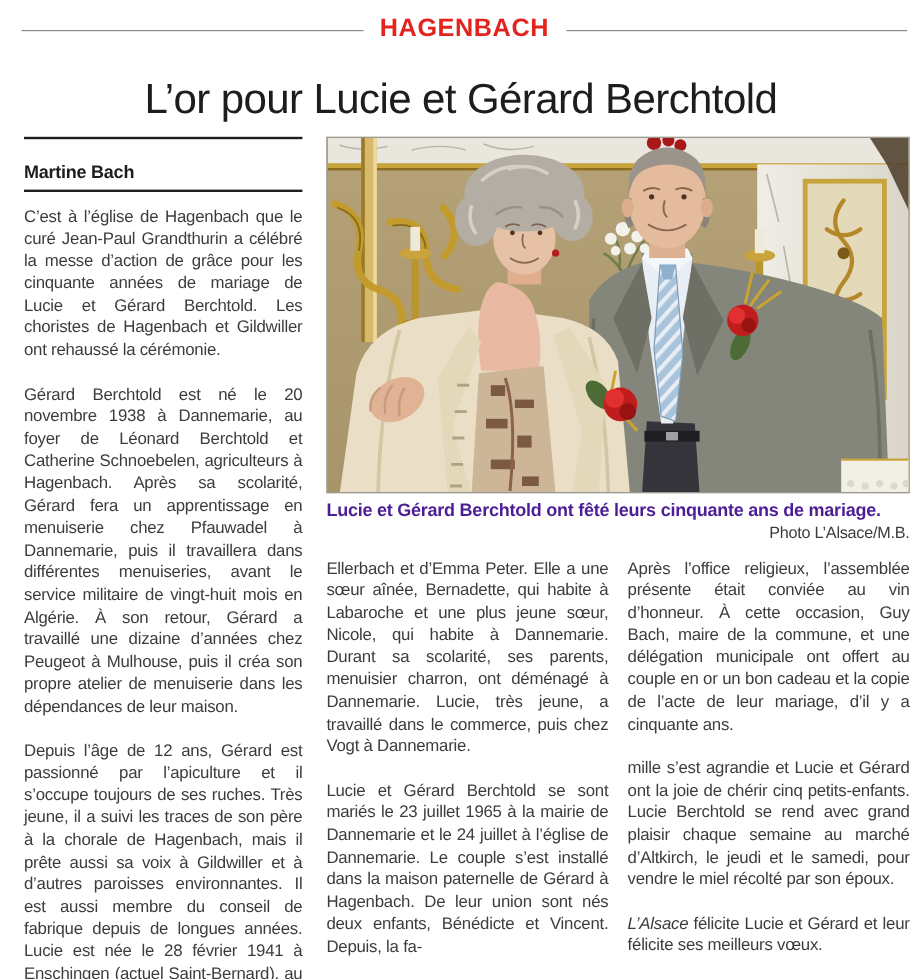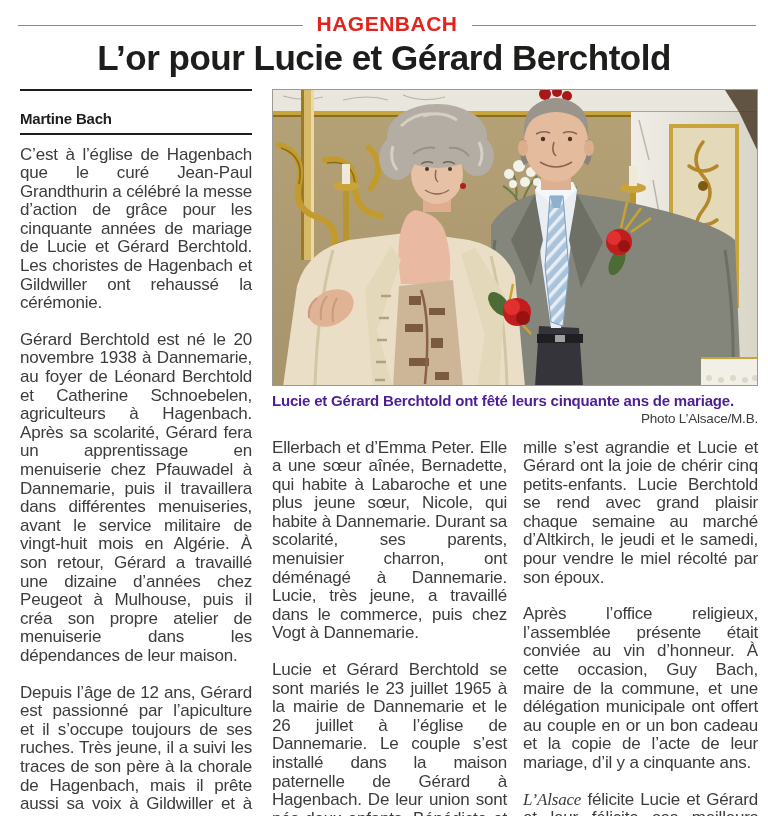--- a/index.html
+++ b/index.html
@@ -8,40 +8,40 @@
     position:relative; width:768px; height:816px; margin:0 auto;
     background:#ffffff; overflow:hidden;
     font-family:"Liberation Sans", sans-serif; color:#3c3c3b;
   }
   
   .kicker-row { display:flex; align-items:center; gap:14px; padding:12px 12px 0 18px; }
   .kicker-rule { flex:1; height:1px; background:#8a8a8a; margin-top:2px; }
   .kicker-label { font-size:21px; font-weight:bold; letter-spacing:.5px; }
   
   .headline {
-    text-align:center; font-size:35px; font-weight:bold; color:#1d1d1b;
-    letter-spacing:-0.5px; margin-top:3px; line-height:1.1;
+    text-align:center; font-size:35px; font-weight:normal; color:#1d1d1b;
+    letter-spacing:-0.5px; margin-top:28px; line-height:1.1;
   }
   
   .content { display:flex; gap:20px; padding:11px 10px 0 20px; }
   .col-left { width:232px; flex:0 0 232px; }
   .right-area { flex:1; min-width:0; }
   
   .byline-block {
     border-top:2px solid #1d1d1b; border-bottom:2px solid #1d1d1b;
     padding:19px 0 5px; margin-bottom:11px;
   }
   .byline-name { font-size:15px; font-weight:bold; color:#1d1d1b; letter-spacing:-0.2px; }
   
   .body-par {
-    font-size:17px; line-height:18.6px; text-align:justify;
+    font-size:14px; line-height:18.6px; text-align:justify;
     letter-spacing:-0.2px; color:#3c3c3b; margin-bottom:18px;
   }
   .body-par:last-child { margin-bottom:0; }
-  .italic { font-style:italic;font-family:Liberation Serif, serif; }
+  .italic { font-style:italic; }
   
   figure.photo { width:486px; height:297px; border:1px solid #9a9a94; overflow:hidden; background:#b2a078; }
   figure.photo svg { display:block; }
   .caption-block { padding-top:6px; }
   .caption {
     font-size:15px; font-weight:bold; color:#4c1d95; letter-spacing:-0.2px; line-height:18px;
   }
   .credit { font-size:13.5px; color:#3c3c3b; text-align:right; margin-top:1px; letter-spacing:-0.2px; }
   
   .two-cols { display:flex; gap:16px; margin-top:13px;justify-content:space-between; }
@@ -281,24 +281,24 @@
       </figure>
 
       <div class="caption-block">
         <div class="caption">Lucie et Gérard Berchtold ont fêté leurs cinquante ans de mariage.</div>
         <div class="credit">Photo L’Alsace/M.B.</div>
       </div>
 
       <div class="two-cols">
         <div class="col">
           <p class="body-par">Ellerbach et d’Emma Peter. Elle a une sœur aînée, Bernadette, qui habite à Labaroche et une plus jeune sœur, Nicole, qui habite à Dannemarie. Durant sa scolarité, ses parents, menuisier charron, ont déménagé à Dannemarie. Lucie, très jeune, a travaillé dans le commerce, puis chez Vogt à Dannemarie.</p>
-          <p class="body-par">Lucie et Gérard Berchtold se sont mariés le 23 juillet 1965 à la mairie de Dannemarie et le 26 juillet à l’église de Dannemarie. Le couple s’est installé dans la maison paternelle de Gérard à Hagenbach. De leur union sont nés deux enfants, Bénédicte et Vincent. Depuis, la fa-</p>
+          <p class="body-par">Lucie et Gérard Berchtold se sont mariés le 23 juillet 1965 à la mairie de Dannemarie et le 24 juillet à l’église de Dannemarie. Le couple s’est installé dans la maison paternelle de Gérard à Hagenbach. De leur union sont nés deux enfants, Bénédicte et Vincent. Depuis, la fa-</p>
         </div>
         <div class="col">
+          <p class="body-par">Après l’office religieux, l’assemblée présente était conviée au vin d’honneur. À cette occasion, Guy Bach, maire de la commune, et une délégation municipale ont offert au couple en or un bon cadeau et la copie de l’acte de leur mariage, d’il y a cinquante ans.</p>
           <p class="body-par">mille s’est agrandie et Lucie et Gérard ont la joie de chérir cinq petits-enfants. Lucie Berchtold se rend avec grand plaisir chaque semaine au marché d’Altkirch, le jeudi et le samedi, pour vendre le miel récolté par son époux.</p>
-          <p class="body-par">Après l’office religieux, l’assemblée présente était conviée au vin d’honneur. À cette occasion, Guy Bach, maire de la commune, et une délégation municipale ont offert au couple en or un bon cadeau et la copie de l’acte de leur mariage, d’il y a cinquante ans.</p>
           <p class="body-par"><span class="italic">L’Alsace</span><span> félicite Lucie et Gérard et leur félicite ses meilleurs vœux.</span></p>
         </div>
       </div>
 
     </div>
   </div>
 </div>
 
 </body></html>

